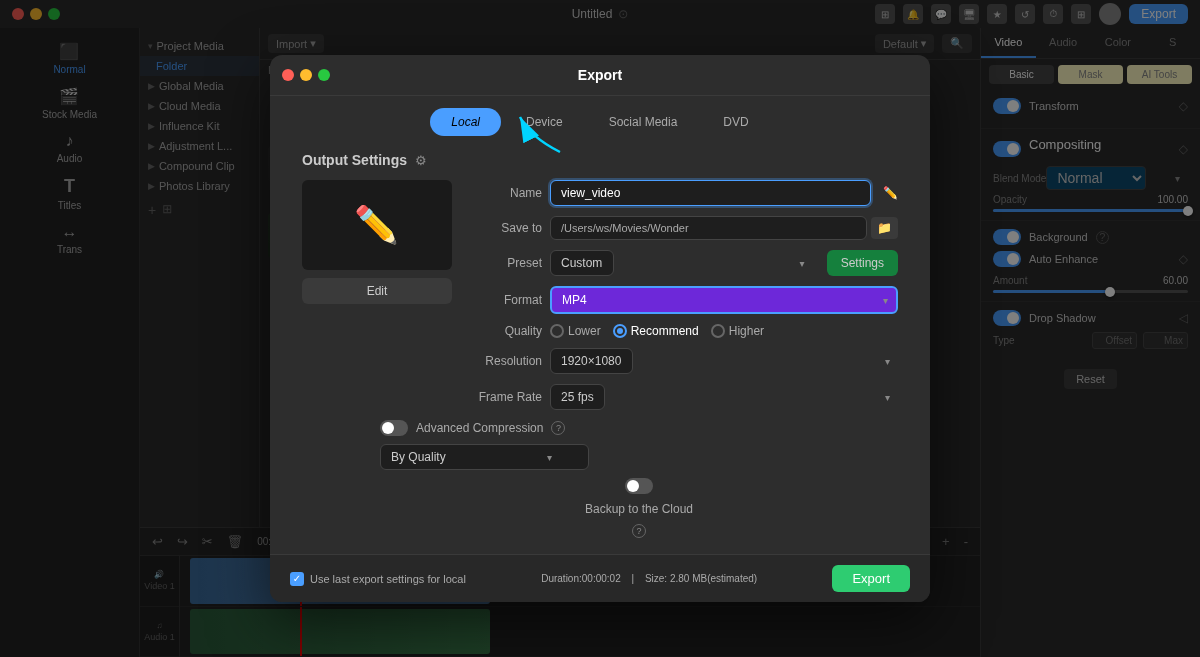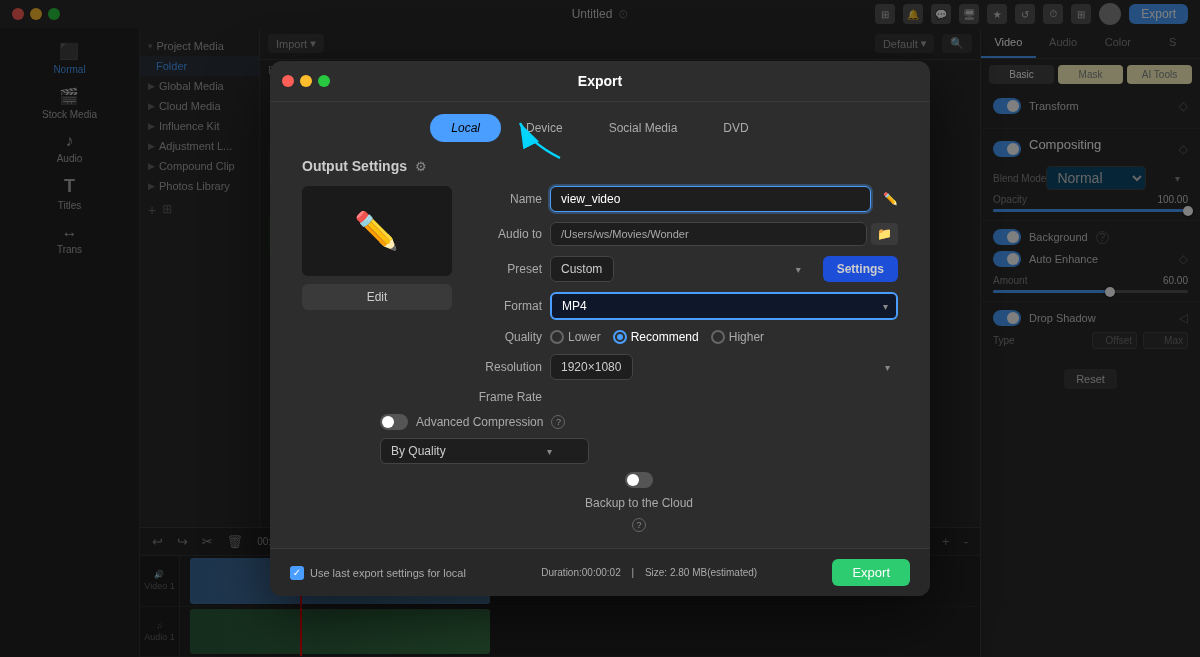--- a/index.html
+++ b/index.html
@@ -568,40 +568,39 @@
       content: '▾';
       position: absolute;
       right: 8px;
       top: 50%;
       transform: translateY(-50%);
       color: #888;
       pointer-events: none;
       font-size: 10px;
     }
     .settings-btn {
-      background: #1d4ed8;
+      background: #15803d;
       border: none;
       border-radius: 6px;
       color: #ccc;
       font-size: 12px;
       padding: 6px 14px;
       cursor: pointer;
-      font-weight: bold;
     }
     .format-row {
       display: flex;
       align-items: center;
       margin-bottom: 10px;
       gap: 8px;
     }
     .format-label { color: #aaa; font-size: 12px; width: 70px; text-align: right; flex-shrink: 0; }
     .format-select-wrapper {
       flex: 1;
       position: relative;
-      background: #0f172a;
+      background: #6d28d9;
       border: 2px solid #4a9eff;
       border-radius: 6px;
     }
     .format-select-wrapper::after {
       content: '▾';
       position: absolute;
       right: 8px;
       top: 50%;
       transform: translateY(-50%);
       color: #888;
@@ -1019,21 +1018,21 @@
 
         <div class="modal-fields">
 
           <div class="field-row">
             <span class="field-label">Name</span>
             <input class="field-input highlighted" type="text" value="view_video" style="">
             <span style="color:#888;font-size:12px;cursor:pointer;margin-left:4px;">✏️</span>
           </div>
 
           <div class="field-row">
-            <span class="field-label">Audio to</span>
+            <span class="field-label">Save to</span>
             <div class="field-row-path">
               <span class="path-text">/Users/ws/Movies/Wonder</span>
               <button class="folder-btn">📁</button>
             </div>
           </div>
 
           <div class="field-row">
             <span class="field-label">Preset</span>
             <div class="select-wrapper">
               <select class="select-field">
@@ -1078,20 +1077,27 @@
               <select class="select-field">
                 <option>1920×1080</option>
                 <option>1280×720</option>
                 <option>3840×2160</option>
               </select>
             </div>
           </div>
 
           <div class="field-row">
             <span class="field-label">Frame Rate</span>
+            <div class="select-wrapper">
+              <select class="select-field">
+                <option>25 fps</option>
+                <option>30 fps</option>
+                <option>60 fps</option>
+              </select>
+            </div>
           </div>
         </div>
       </div>
 
       <div class="advanced-toggle-row">
         <div class="toggle off"></div>
         <span class="advanced-label">Advanced Compression</span>
         <div class="help-icon">?</div>
       </div>
 

